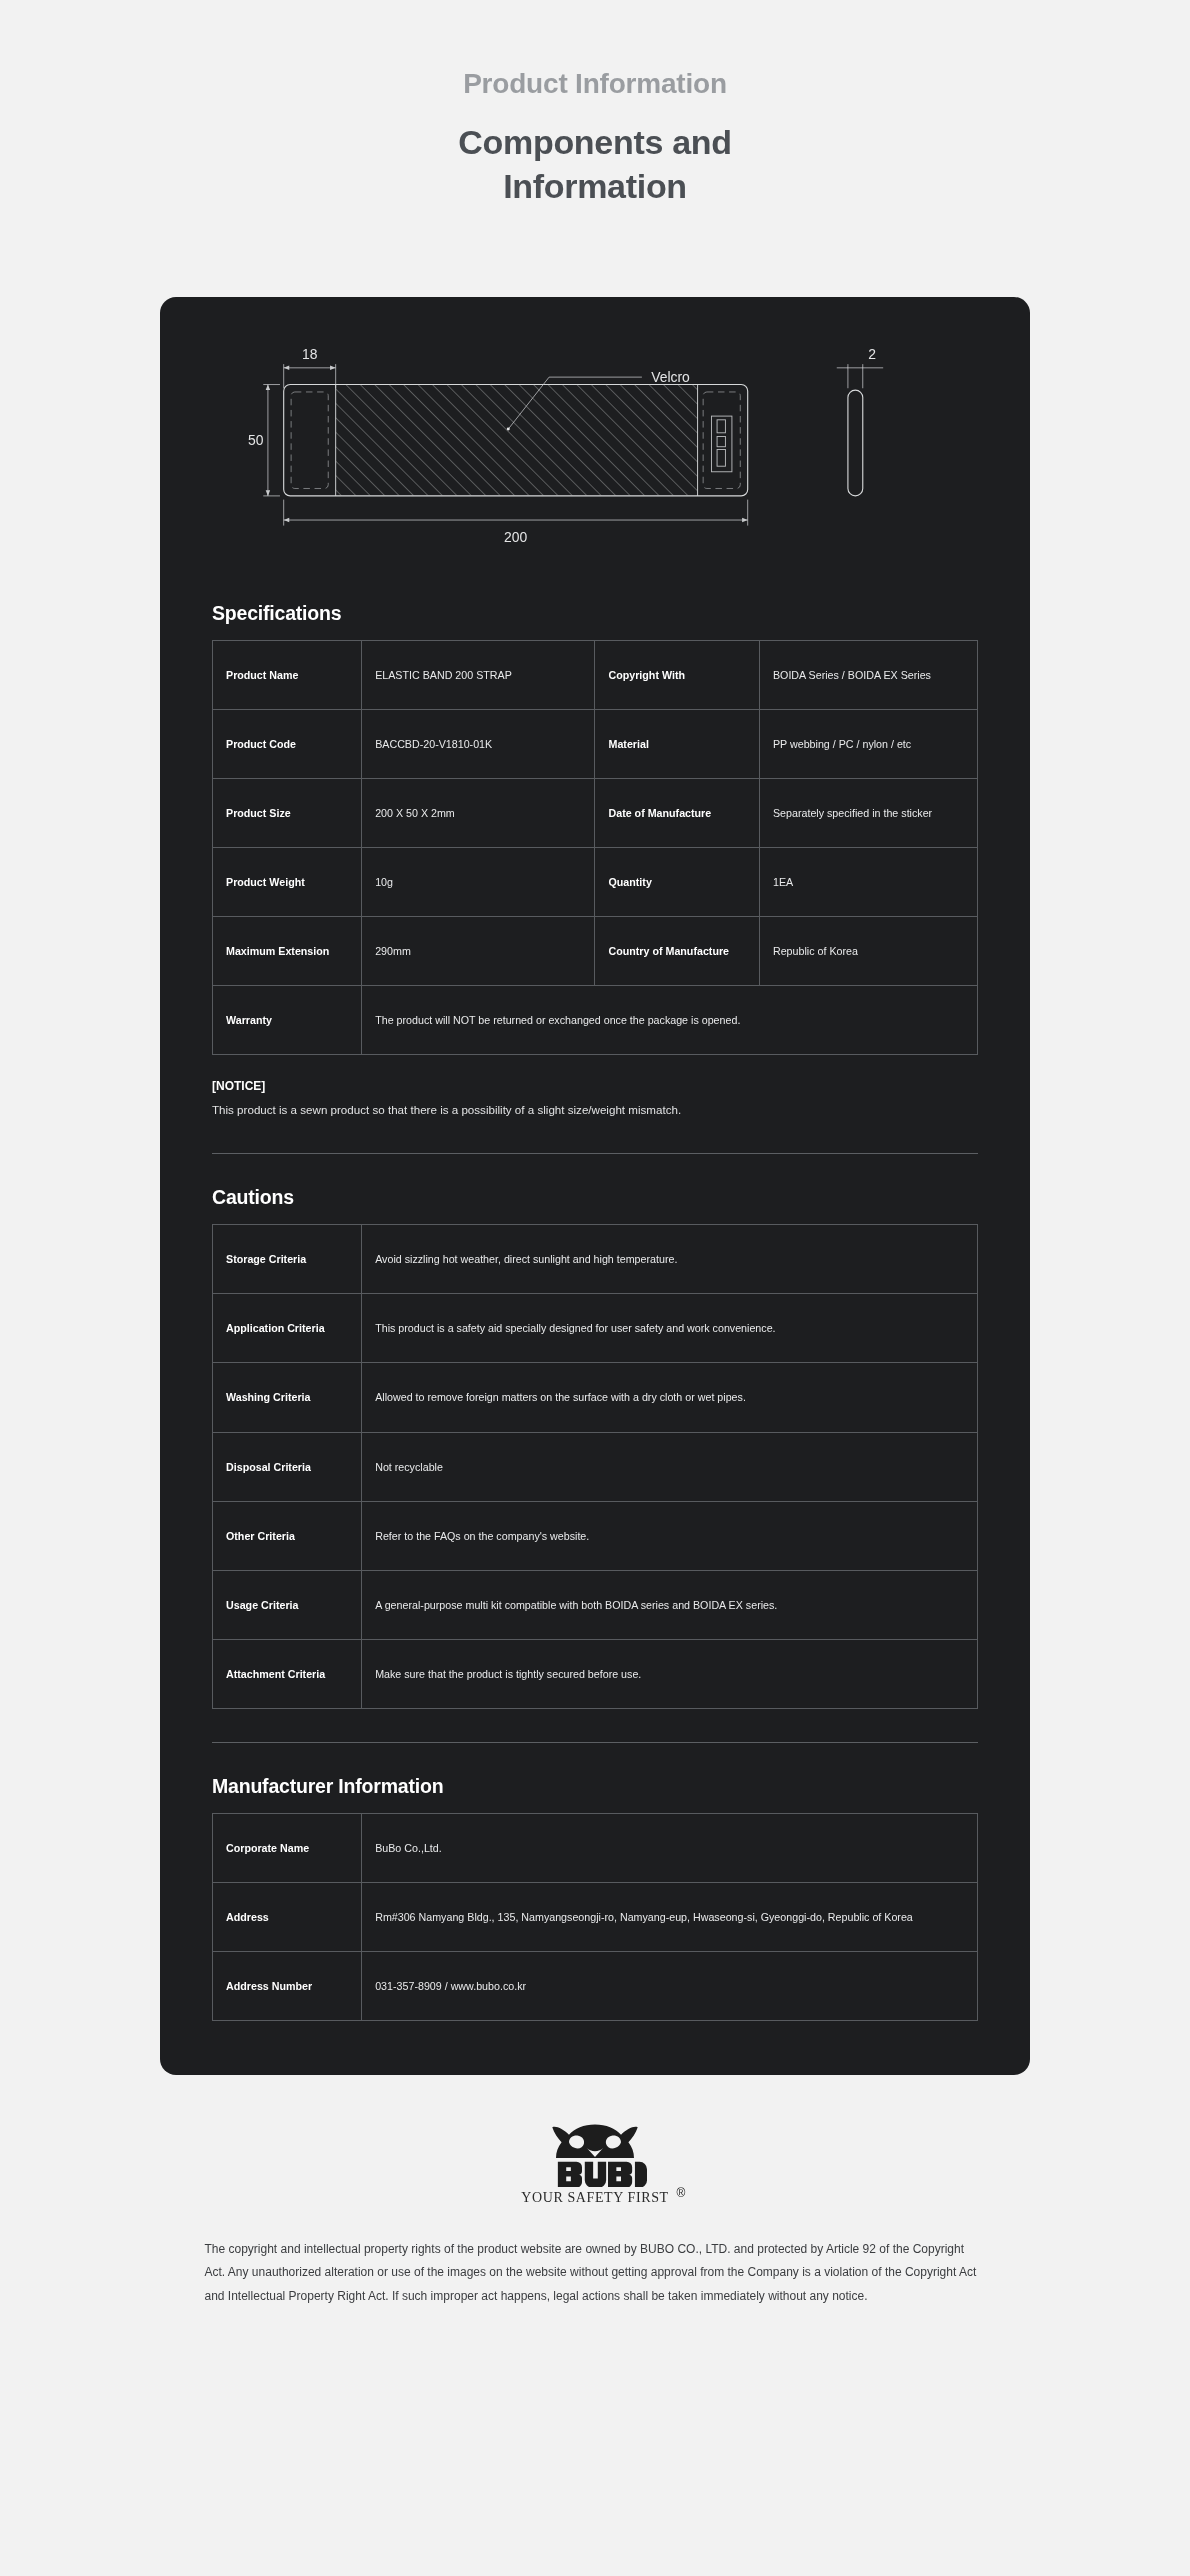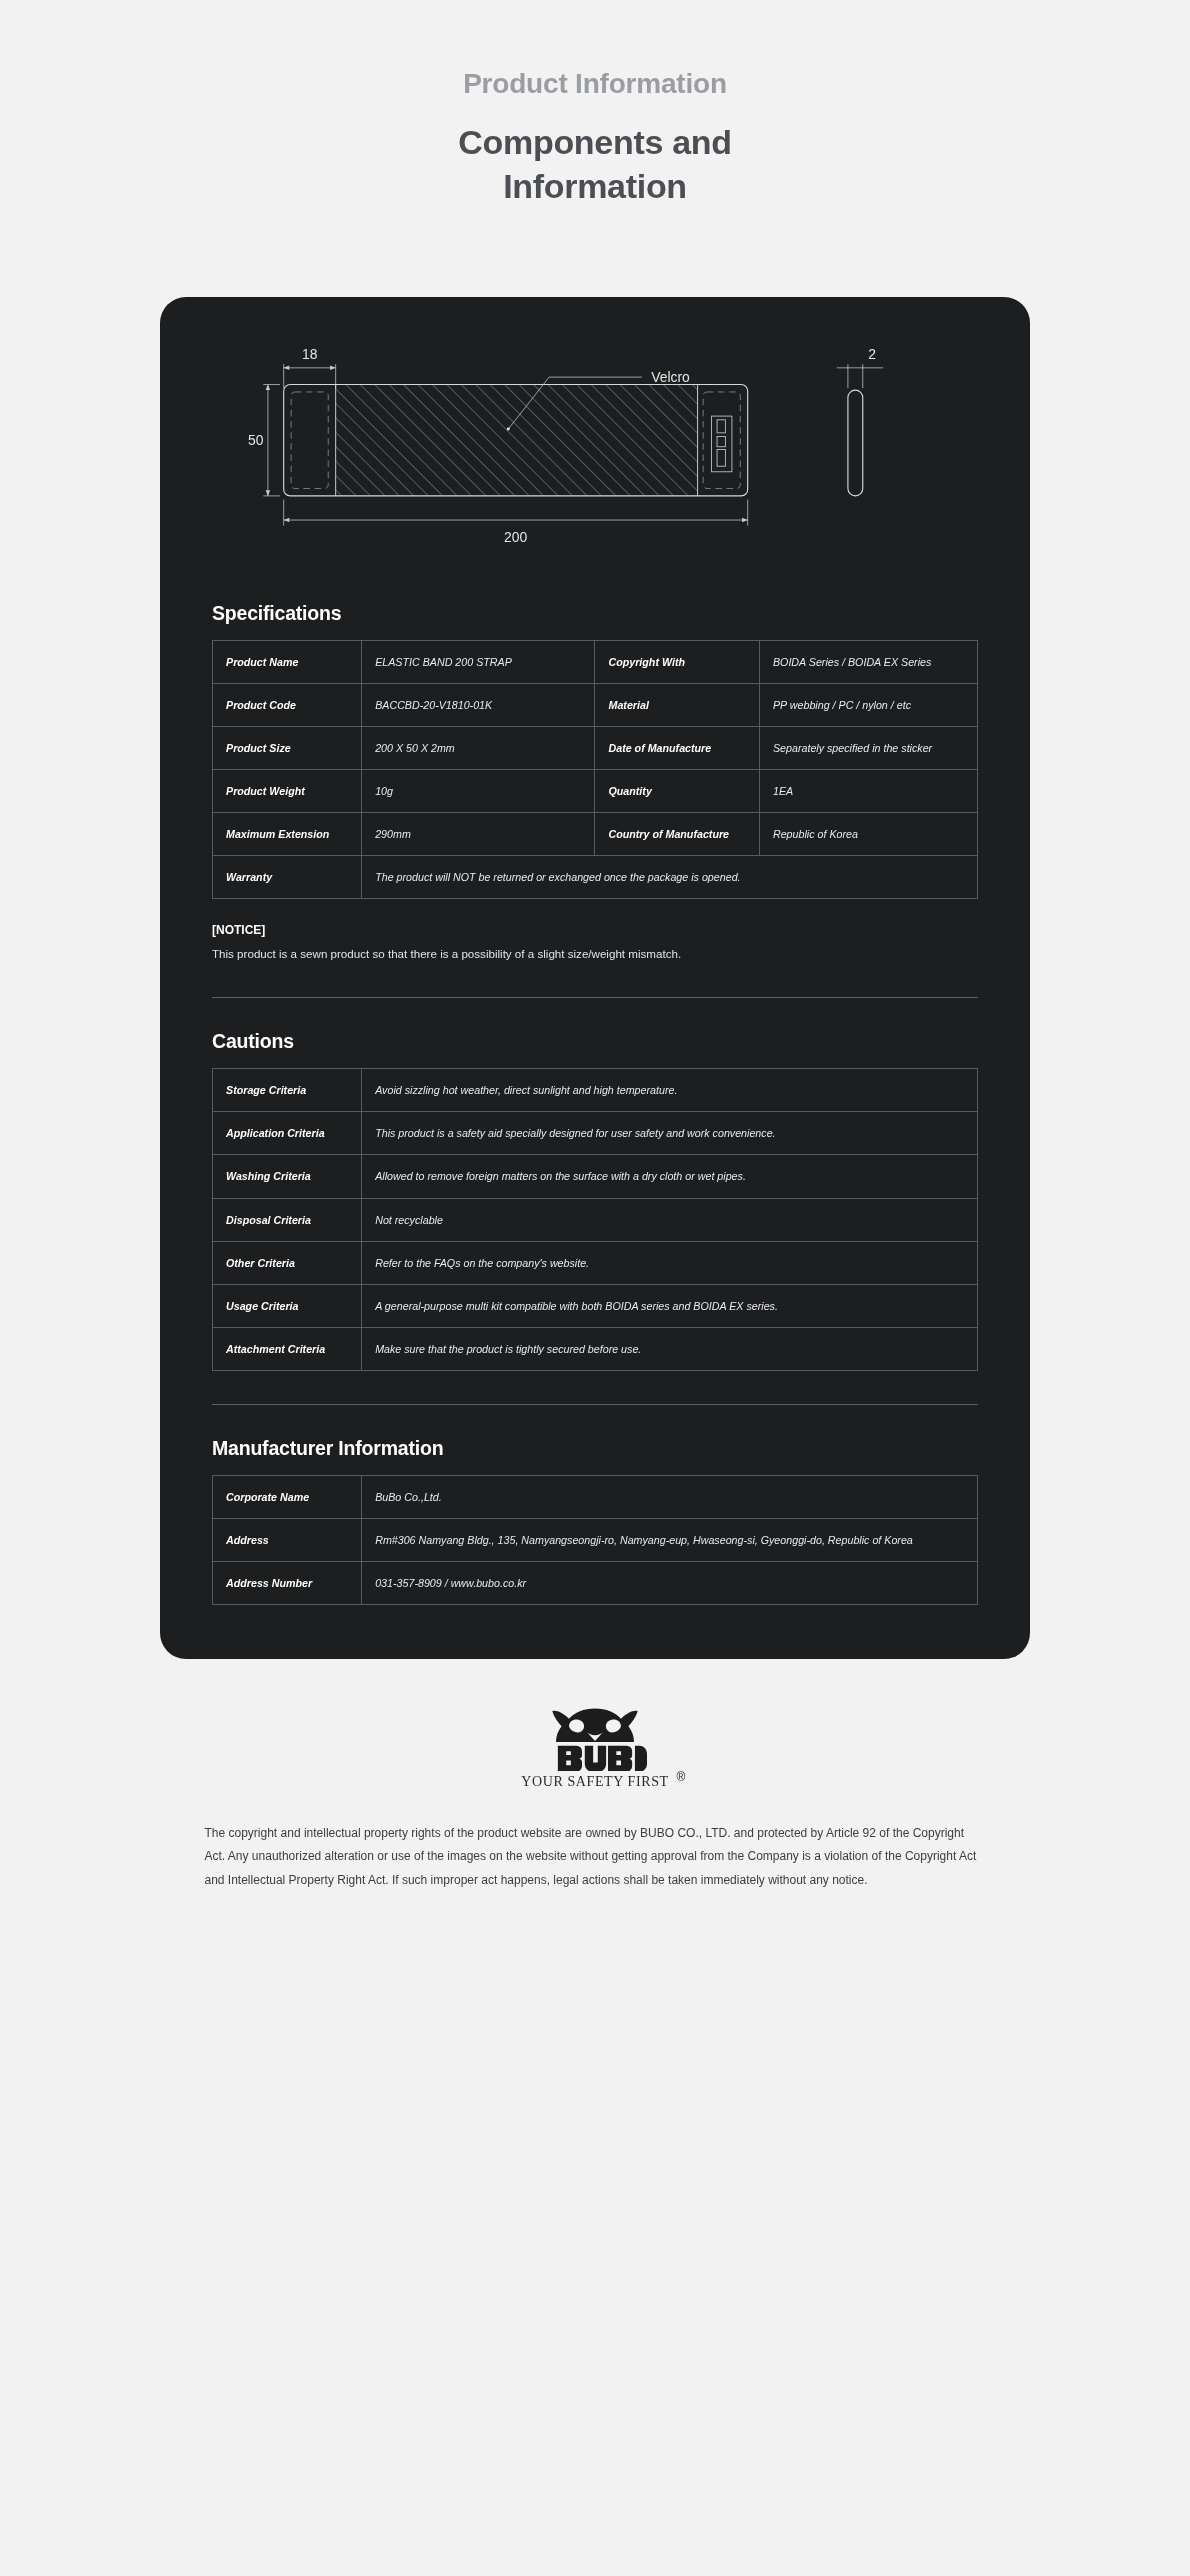--- a/index.html
+++ b/index.html
@@ -29,21 +29,21 @@
     color: #4b4f54;
     line-height: 1.28;
     letter-spacing: -0.3px;
   }
 
   
   .dark-card {
     width: 870px;
     margin: 89px auto 0;
     background: #1d1e20;
-    border-radius: 26px;
+    border-radius: 16px;
     padding: 0 0 54px;
     color: #ffffff;
   }
 
   
   .drawing-wrap {
     padding: 43px 0 22px;
     display: flex;
     justify-content: center;
   }
@@ -62,27 +62,26 @@
   }
 
   
   table.spec {
     width: 100%;
     border-collapse: collapse;
     table-layout: fixed;
   }
   table.spec td {
     border: 0.9px solid #585b5f;
-    padding: 13px 13px;
+    padding: 26px 13px;
     font-size: 10.7px;
     color: #e9eaeb;
     line-height: 1.5;
     vertical-align: middle;
     word-break: break-word;
-    font-style: italic;
   }
   table.spec td.k {
     font-weight: 700;
     color: #ffffff;
     font-size: 10.7px;
   }
   
   table.specs col.c1 { width: 19.5%; }
   table.specs col.c2 { width: 30.5%; }
   table.specs col.c3 { width: 21.5%; }

